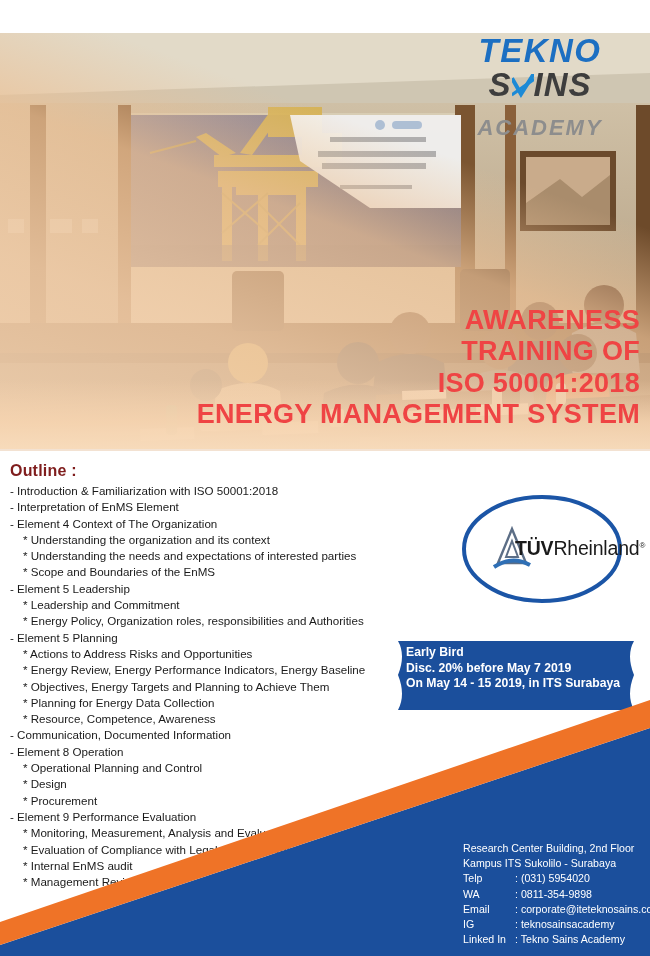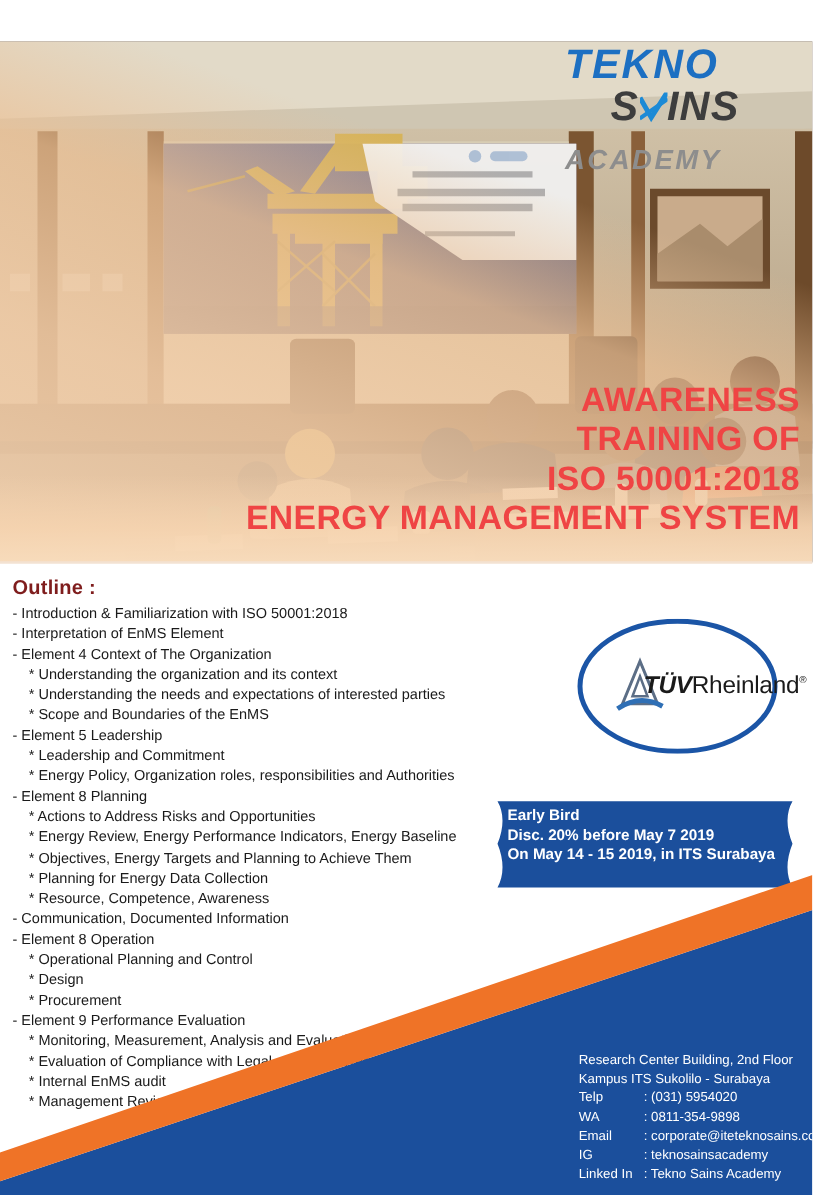--- a/index.html
+++ b/index.html
@@ -26,21 +26,21 @@
   .photo-bottomfade{
     position:absolute;left:0;bottom:0;width:650px;height:70px;
     background:linear-gradient(to bottom, rgba(245,205,165,0) 0%, rgba(246,212,176,0.85) 60%, rgba(248,220,188,0.95) 100%);
     pointer-events:none;
   }
   .topwhite{position:absolute;left:0;top:0;width:650px;height:33px;background:#fff;}
   .photo-bottomline{position:absolute;left:0;top:449px;width:650px;height:2px;background:#f3e2d2;}
 
   
   .logo{
-    position:absolute;right:22px;top:34px;width:176px;
+    position:absolute;right:22px;top:34px;width:176px;text-align:center;
     line-height:1;user-select:none;
   }
   .logo .tekno{
     font-size:33px;font-weight:bold;font-style:italic;letter-spacing:1.5px;
     color:#1c6fc2;display:block;
   }
   .logo .sains-wrap{
     display:flex;justify-content:center;align-items:baseline;
     font-size:33px;font-weight:bold;font-style:italic;letter-spacing:1px;
     color:#3d3d3d;margin-top:1px;
@@ -84,21 +84,21 @@
   .tuv{
     position:absolute;left:458px;top:495px;width:172px;height:110px;
   }
   .tuv-circle{
     position:absolute;left:0;top:0;width:168px;height:108px;
   }
   .tuv-text{
     position:absolute;left:57px;top:42px;font-size:19.5px;color:#1a1a1a;
     letter-spacing:-0.2px;white-space:nowrap;
   }
-  .tuv-text b{font-weight:bold;font-style:italic;}
+  .tuv-text b{font-weight:bold;}
   .tuv-text .reg{font-size:8px;vertical-align:super;}
 
   
   .price-box{
     position:absolute;left:390px;top:637px;width:252px;height:77px;
   }
   .price-svg{position:absolute;left:0;top:0;}
   .price-text{
     position:absolute;left:16px;top:8px;width:235px;color:#ffffff;
     font-size:12.2px;font-weight:bold;line-height:15.5px;
@@ -297,21 +297,21 @@
     <ul id="outline-list">
         <li>- Introduction &amp; Familiarization with ISO 50001:2018</li>
         <li>- Interpretation of EnMS Element</li>
         <li>- Element 4 Context of The Organization</li>
         <li class="sub">* Understanding the organization and its context</li>
         <li class="sub">* Understanding the needs and expectations of interested parties</li>
         <li class="sub">* Scope and Boundaries of the EnMS</li>
         <li>- Element 5 Leadership</li>
         <li class="sub">* Leadership and Commitment</li>
         <li class="sub">* Energy Policy, Organization roles, responsibilities and Authorities</li>
-        <li>- Element 8 Planning</li>
+        <li>- Element 5 Planning</li>
         <li class="sub">* Actions to Address Risks and Opportunities</li>
         <li class="sub">* Energy Review, Energy Performance Indicators, Energy Baseline</li>
         <li class="sub">* Objectives, Energy Targets and Planning to Achieve Them</li>
         <li class="sub">* Planning for Energy Data Collection</li>
         <li class="sub">* Resource, Competence, Awareness</li>
         <li>- Communication, Documented Information</li>
         <li>- Element 8 Operation</li>
         <li class="sub">* Operational Planning and Control</li>
         <li class="sub">* Design</li>
         <li class="sub">* Procurement</li>

